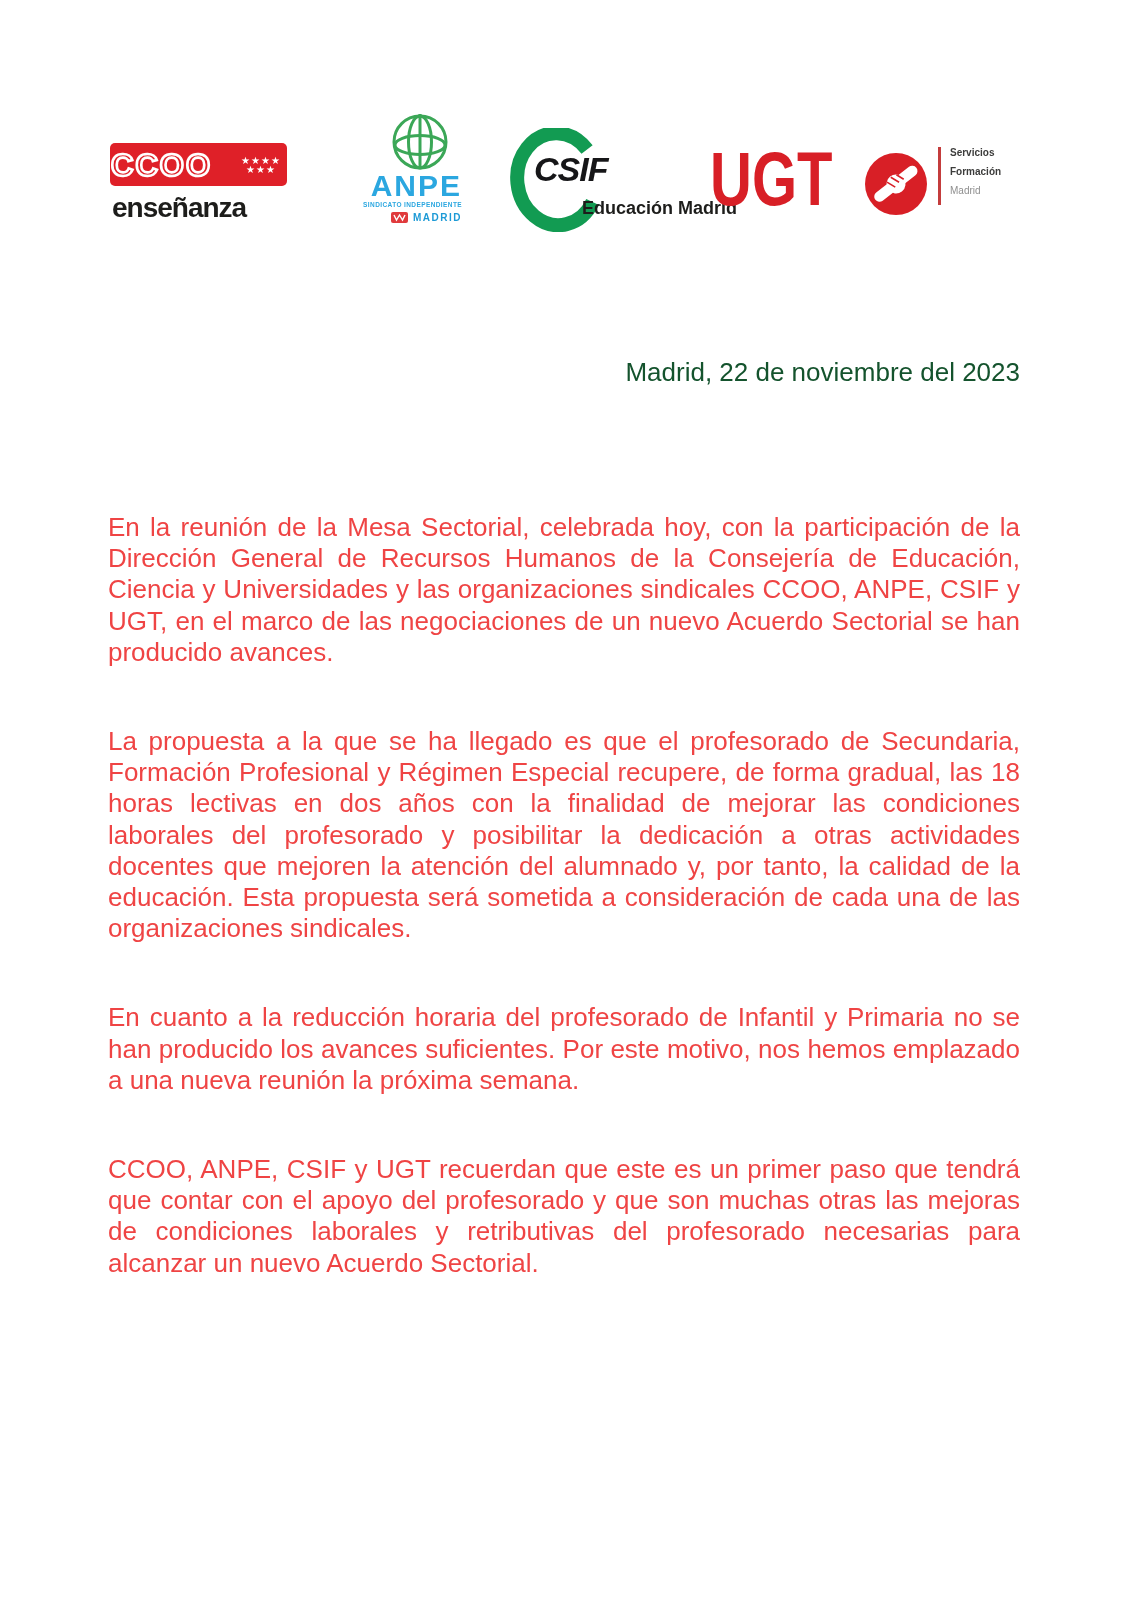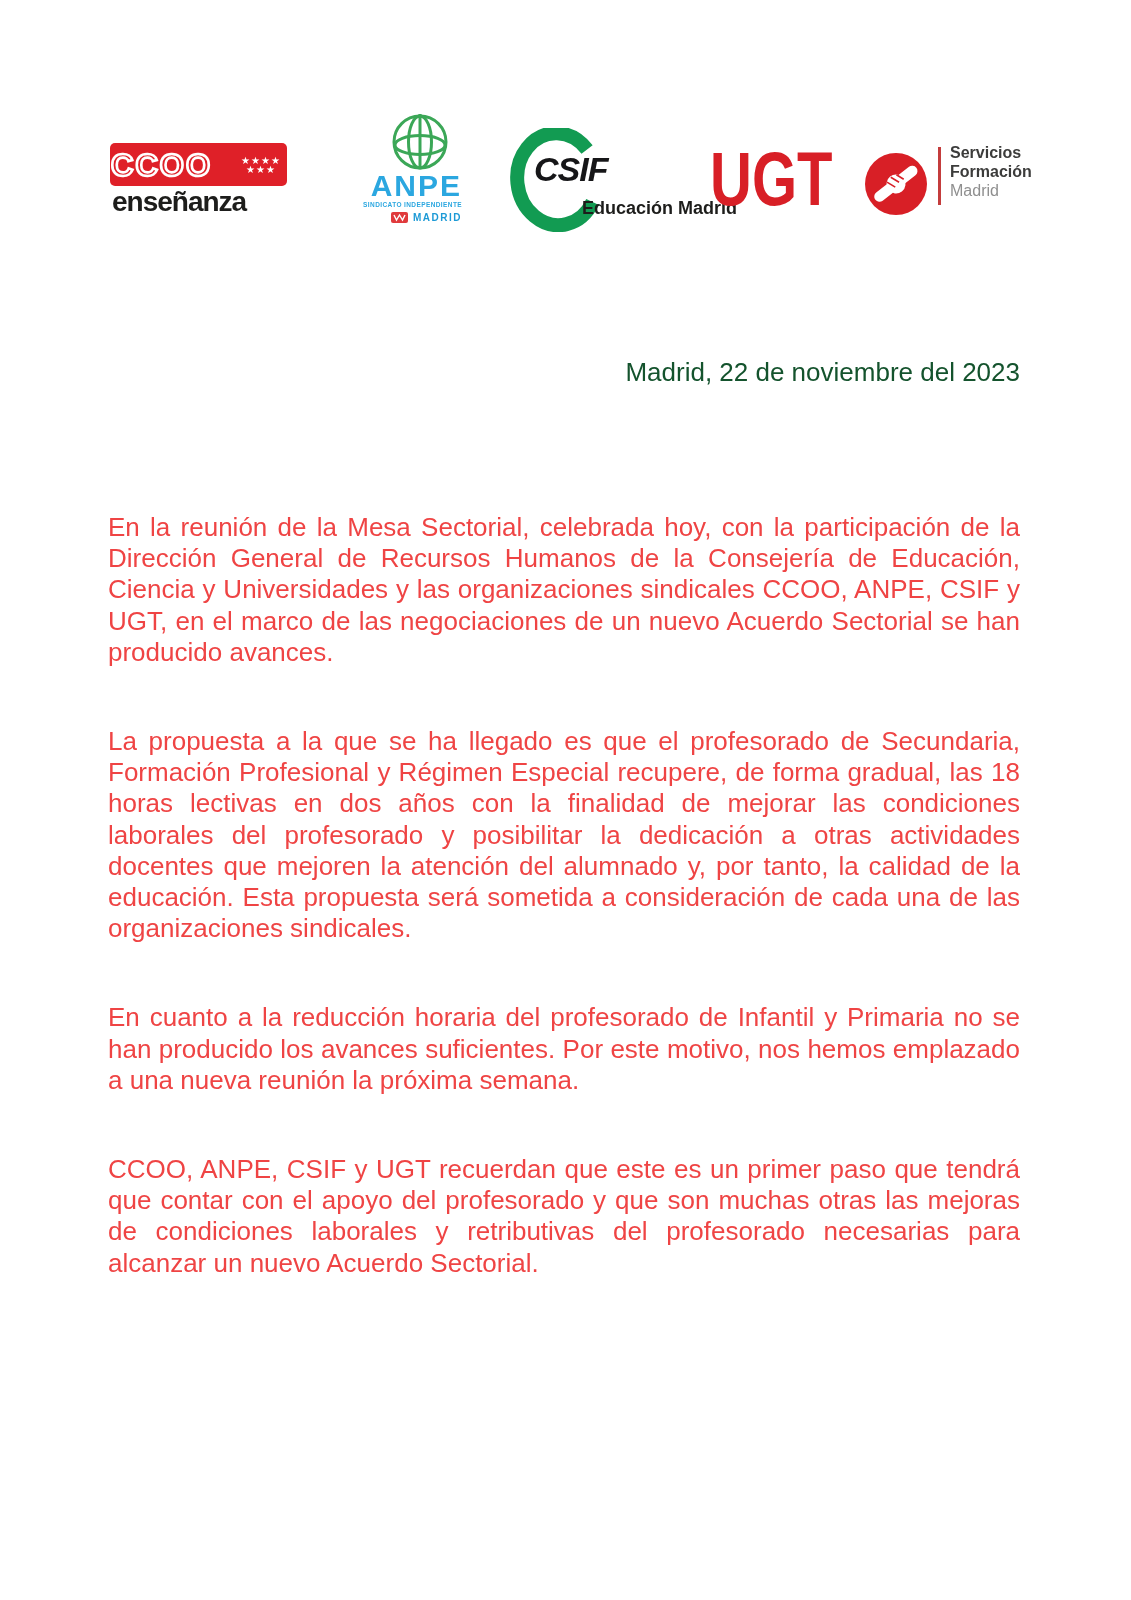--- a/index.html
+++ b/index.html
@@ -23,21 +23,21 @@
     display:flex; align-items:center;
     padding-left:0;
   }
   .ccoo-stars {
     margin-left:9px;
     color:#ffffff; text-align:center;
     font-family:"DejaVu Sans", sans-serif;
     font-size:10px; line-height:9px; letter-spacing:1px;
   }
   .ccoo-sub {
-    margin-left:2px;
+    margin-top:6px; margin-left:2px;
     font-size:28px; font-weight:800; letter-spacing:-1px;
     color:#1d1d1b;
   }
 
   
   .logo-anpe { left:332px; top:112px; width:130px; text-align:right; }
   .anpe-word {
     margin-top:-2px;
     font-size:30px; font-weight:800; line-height:28px;
     letter-spacing:2px; color:#2BA7E0;
@@ -74,21 +74,21 @@
     position:absolute; left:0; top:0;
     font-size:58px; line-height:58px; font-weight:800;
     color:#D81F26;
     transform:scaleY(1.32); transform-origin:0 0;
   }
   .ugt-circle { position:absolute; left:155px; top:13px; }
   .ugt-divider {
     position:absolute; left:228px; top:7px;
     width:3px; height:58px; background:#C43C3C;
   }
-  .ugt-text { position:absolute; left:240px; top:3px; line-height:19.2px; font-size:16px; }
+  .ugt-text { position:absolute; left:240px; top:3px; line-height:19.2px; font-size:10px; }
   .ugt-text .strong { font-weight:bold; color:#3C3C3B; }
   .ugt-text .muted  { color:#8F8F8F; }
 
   
   .dateline {
     position:absolute; left:108px; top:357px; width:912px;
     font-size:26px; line-height:31px; text-align:right; color:#14532d;
   }
   .letter-body {
     position:absolute; left:108px; top:512px; width:912px;

